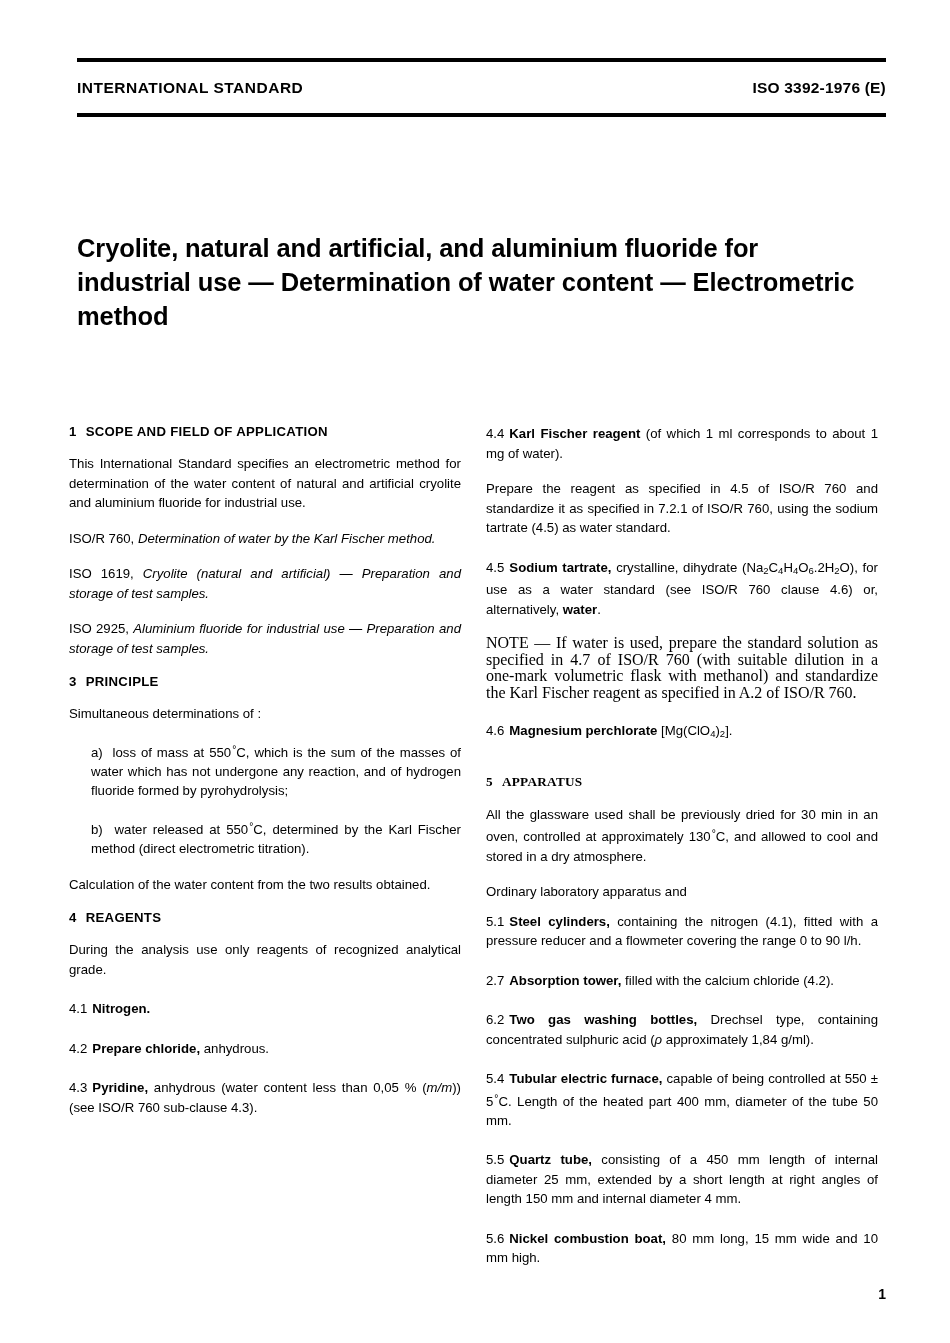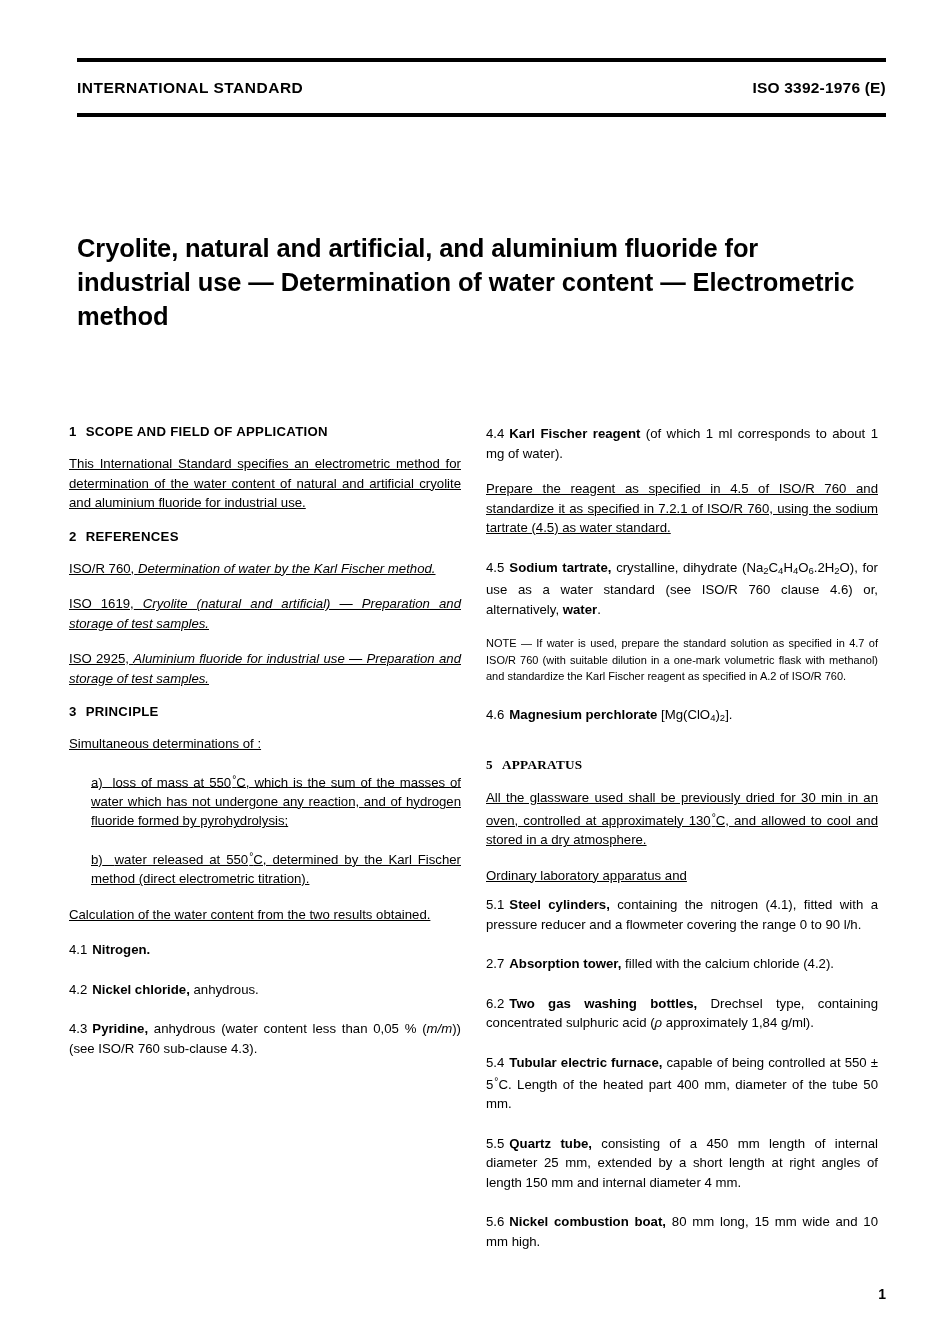--- a/index.html
+++ b/index.html
@@ -92,21 +92,20 @@
   .spacer-before {
     margin-top: 34px;
   }
 
   p.body {
     font-size: 13.2px;
     line-height: 19.5px;
     margin: 0 0 16px 0;
     text-align: justify;
     text-justify: inter-word;
-    text-decoration: underline;
   }
 
   p.indent {
     margin-left: 22px;
     margin-bottom: 16px;
   }
 
   p.item {
     font-size: 13.2px;
     line-height: 19.5px;
@@ -115,24 +114,25 @@
   }
   p.item .inum {
     font-weight: normal;
     margin-right: 5px;
   }
   p.item .iname {
     font-weight: bold;
   }
 
   p.note {
-    font-size: 11px;
+    font-size: 16px;
     line-height: 16.5px;
     margin: 0 0 20px 0;
     text-align: justify;
+    font-family: Liberation Serif, serif;
   }
 
   .ital { font-style: italic; }
   .bold { font-weight: bold; }
 
   sub {
     font-size: 0.72em;
     vertical-align: -0.22em;
   }
   .deg {
@@ -166,43 +166,44 @@
 
   <div class="columns">
 
     <div class="col">
 
       <h2 class="sec-head">
         <span class="num">1</span><span>SCOPE AND FIELD OF APPLICATION</span>
       </h2>
       <p class="body">This International Standard specifies an electrometric method for determination of the water content of natural and artificial cryolite and aluminium fluoride for industrial use.</p>
 
-      <h2 class="sec-head spacer-before">
-        <span class="num">2</span><span>REFERENCES</span>
-      </h2>
       <p class="body"><span>ISO/R 760,</span> <span class="ital">Determination of water by the Karl Fischer method.</span></p>
       <p class="body"><span>ISO 1619,</span> <span class="ital">Cryolite (natural and artificial) — Preparation and storage of test samples.</span></p>
       <p class="body"><span>ISO 2925,</span> <span class="ital">Aluminium fluoride for industrial use — Preparation and storage of test samples.</span></p>
 
       <h2 class="sec-head spacer-before">
         <span class="num">3</span><span>PRINCIPLE</span>
       </h2>
       <p class="body">Simultaneous determinations of :</p>
 
       <p class="body indent"><span>a)</span>&nbsp; <span>loss of mass at 550</span><span class="deg">°</span><span>C, which is the sum of the masses of water which has not undergone any reaction, and of hydrogen fluoride formed by pyrohydrolysis;</span></p>
 
       <p class="body indent"><span>b)</span>&nbsp; <span>water released at 550</span><span class="deg">°</span><span>C, determined by the Karl Fischer method (direct electrometric titration).</span></p>
 
 
       <p class="body">Calculation of the water content from the two results obtained.</p>
 
+      <h2 class="sec-head spacer-before">
+        <span class="num">4</span><span>REAGENTS</span>
+      </h2>
+      <p class="body" style="margin-bottom:20px;">During the analysis use only reagents of recognized analytical grade.</p>
 
       <p class="item"><span class="inum">4.1</span><span class="iname">Nitrogen.</span><span></span></p>
 
-      <p class="item"><span class="inum">4.2</span><span class="iname">Nickel chloride,</span><span> anhydrous.</span></p>
+      <p class="item"><span class="inum">4.2</span><span class="iname">Prepare chloride,</span><span> anhydrous.</span></p>
 
       <p class="item"><span class="inum">4.3</span><span class="iname">Pyridine,</span><span> anhydrous (water content less than 0,05 % (</span><span class="ital">m/m</span><span>)) (see ISO/R 760 sub-clause 4.3).</span></p>
 
     </div>
 
     <div class="col">
 
       <p class="item" style="margin-bottom:16px;"><span class="inum">4.4</span><span class="iname">Karl Fischer reagent</span><span> (of which 1 ml corresponds to about 1 mg of water).</span></p>
 
       <p class="body" style="margin-bottom:20px;">Prepare the reagent as specified in 4.5 of ISO/R 760 and standardize it as specified in 7.2.1 of ISO/R 760, using the sodium tartrate (4.5) as water standard.</p>

